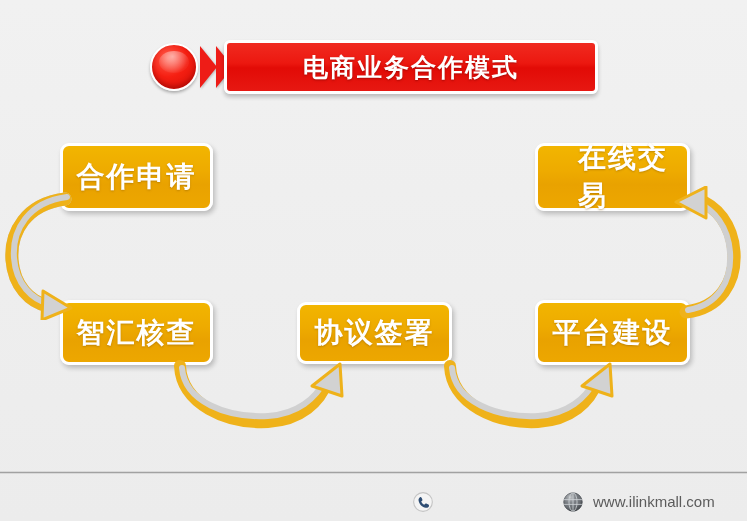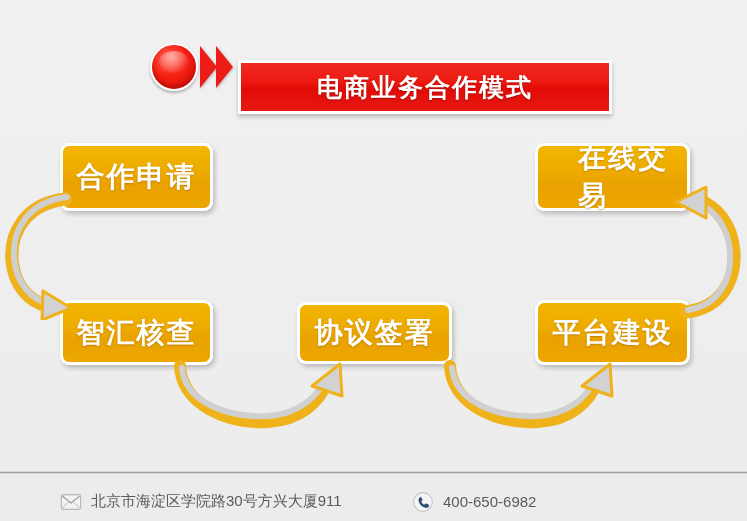--- a/index.html
+++ b/index.html
@@ -57,33 +57,32 @@
     width: 0; height: 0;
     border-top: 21px solid transparent;
     border-bottom: 21px solid transparent;
     border-left: 17px solid #ee1c17;
     filter: drop-shadow(1px 1px 1px rgba(0,0,0,0.22));
   }
   .chev1 { left: 50px; }
   .chev2 { left: 66px; }
   .title-bar {
     position: absolute;
-    left: 88px;
+    left: 74px;
     top: 2px;
     width: 374px;
     height: 54px;
     box-sizing: border-box;
     background: linear-gradient(180deg, #f02a20 0%, #ec1810 42%, #e20b06 52%, #e71812 100%);
     border: 3px solid #ffffff;
-    border-radius: 1px;
+    border-radius: 6px;
     box-shadow: 0 3px 4px rgba(0,0,0,0.22);
     display: flex;
     align-items: center;
     justify-content: center;
-    margin-top: 20px;
   }
   .title-text {
     color: #ffffff;
     font-size: 25px;
     font-weight: bold;
     letter-spacing: 2px;
     text-shadow: 0 1px 2px rgba(110,0,0,0.5);
   }
 
   
@@ -212,33 +211,40 @@
   <svg class="arrow-svg" id="arrow-right" viewBox="0 0 84 136">
     <path d="M24 126 C 58 122, 74 96, 72 66 C 70 38, 54 20, 36 14" fill="none" stroke="#efb21a" stroke-width="13" stroke-linecap="round"></path>
     <path d="M26 124 C 56 119, 70 95, 68 66 C 66 40, 52 24, 36 17" fill="none" stroke="#cfcfcf" stroke-width="6" stroke-linecap="round"></path>
     <path d="M44 1 L 44 32 L 14 16 Z" fill="#d2d2d2" stroke="#efb21a" stroke-width="3" stroke-linejoin="round"></path>
   </svg>
 
   <div class="footer-rule"></div>
 
   <div class="footer">
 
-    <div class="f-item" id="f-address">
-      <svg class="f-icon" viewBox="0 0 24 24">
-        <rect x="1.5" y="4" width="21" height="16" rx="2" fill="#f3f3f3" stroke="#b9b9b9" stroke-width="1.3"></rect>
-        <path d="M2.5 5.5 L12 13 L21.5 5.5" fill="none" stroke="#9e9e9e" stroke-width="1.4"></path>
-        <path d="M2.5 18.8 L9.3 12.2 M21.5 18.8 L14.7 12.2" fill="none" stroke="#cdcdcd" stroke-width="1.2"></path>
-      </svg>
-      <span class="f-text">北京市海淀区学院路30号方兴大厦911</span>
-    </div>
 
     <div class="f-item" id="f-phone">
       <svg class="f-icon" viewBox="0 0 24 24">
         <circle cx="12" cy="12" r="10.2" fill="#f4f4f4" stroke="#c4c4c4" stroke-width="1.2"></circle>
         <path d="M8.2 6.6 c1.2-.5 2 .1 2.4 1.1 l.7 1.7 c.3.7 .1 1.2-.5 1.6 l-.8.5 c.7 1.6 1.9 2.8 3.5 3.5 l.5-.8 c.4-.6 .9-.8 1.6-.5 l1.7.7 c1 .4 1.6 1.2 1.1 2.4 -.5 1.2-1.9 1.8-3.4 1.5 -3.9-.8-7-3.9-7.8-7.8 -.3-1.5 .3-2.9 1.5-3.4 z" fill="#2e4d73"></path>
       </svg>
-      <span class="f-text">400-650-6982</span>
     </div>
 
+    <div class="f-item" id="f-site">
+      <svg class="f-icon" viewBox="0 0 24 24">
+        <circle cx="12" cy="12" r="10" fill="#6b6f74" stroke="#4c5055" stroke-width="1"></circle>
+        <circle cx="12" cy="12" r="10" fill="url(#gshine)"></circle>
+        <defs>
+          <radialGradient id="gshine" cx="35%" cy="25%" r="70%">
+            <stop offset="0%" stop-color="#e6e8ea" stop-opacity="0.75"></stop>
+            <stop offset="60%" stop-color="#9aa0a6" stop-opacity="0.15"></stop>
+            <stop offset="100%" stop-color="#3a3e42" stop-opacity="0.55"></stop>
+          </radialGradient>
+        </defs>
+        <ellipse cx="12" cy="12" rx="4.4" ry="10" fill="none" stroke="#cfd3d7" stroke-width="0.9"></ellipse>
+        <path d="M2.3 9.4 H21.7 M2.3 14.6 H21.7 M12 2 V22" fill="none" stroke="#cfd3d7" stroke-width="0.9"></path>
+      </svg>
+      <span class="f-text">www.ilinkmall.com</span>
+    </div>
 
   </div>
 
 </div>
 
 </body></html>

